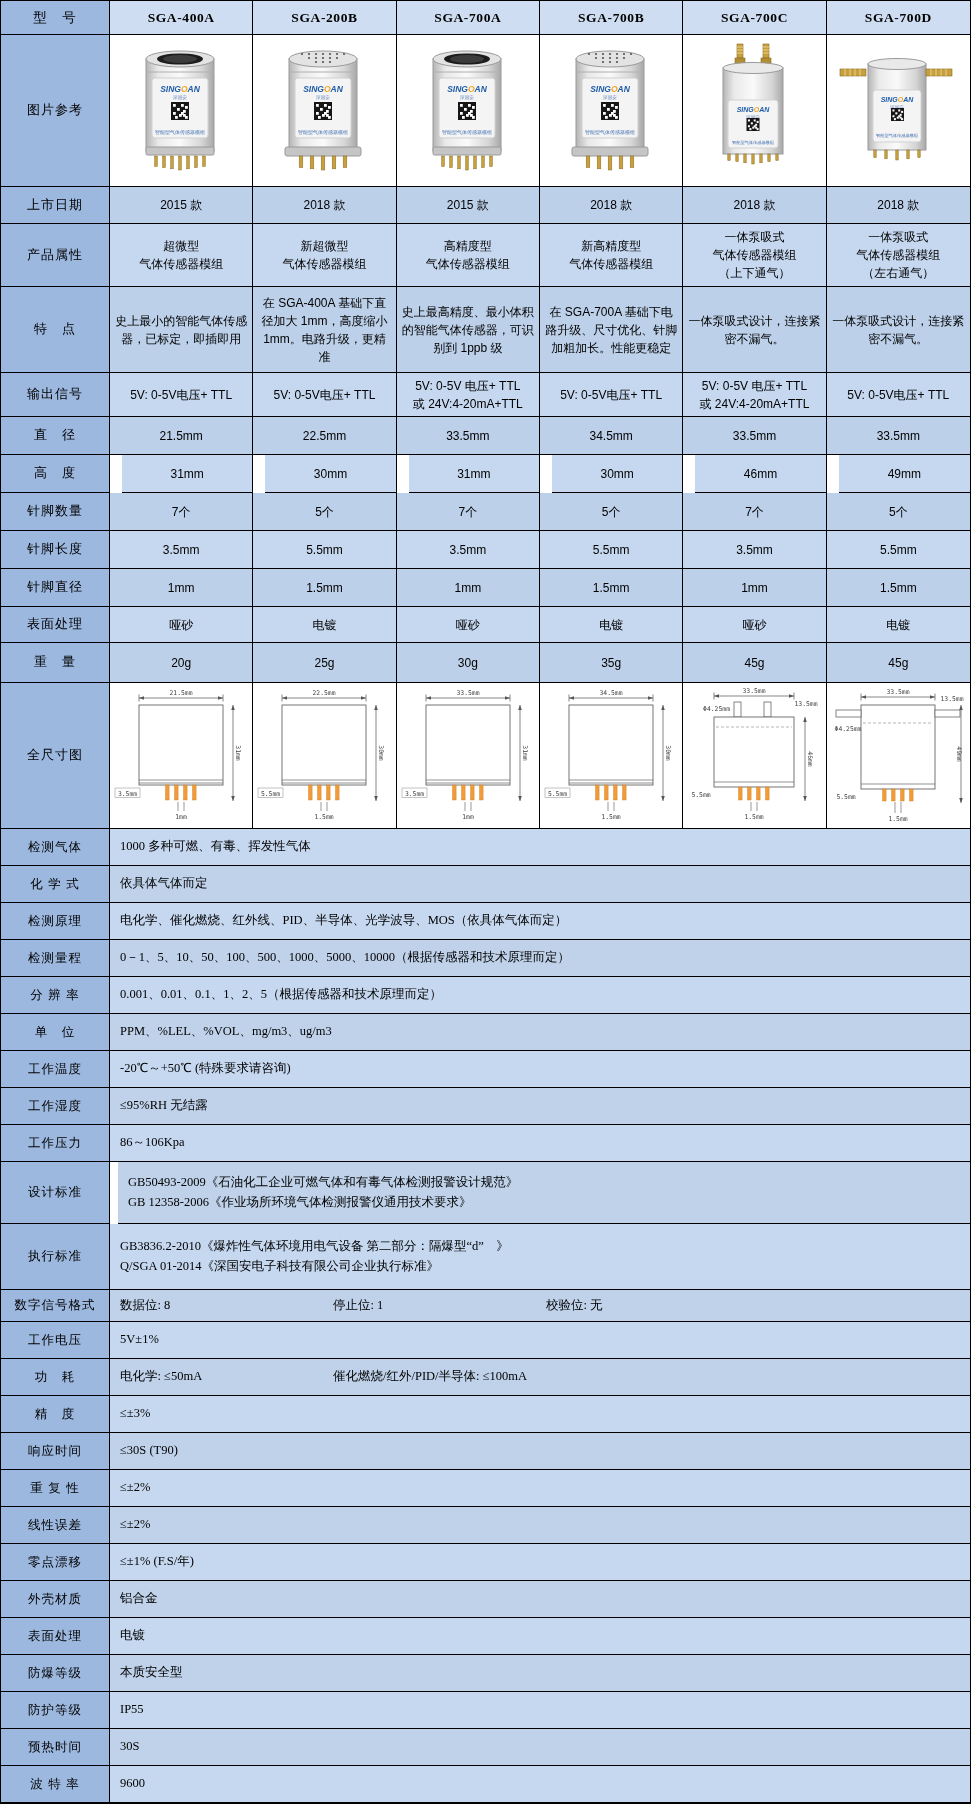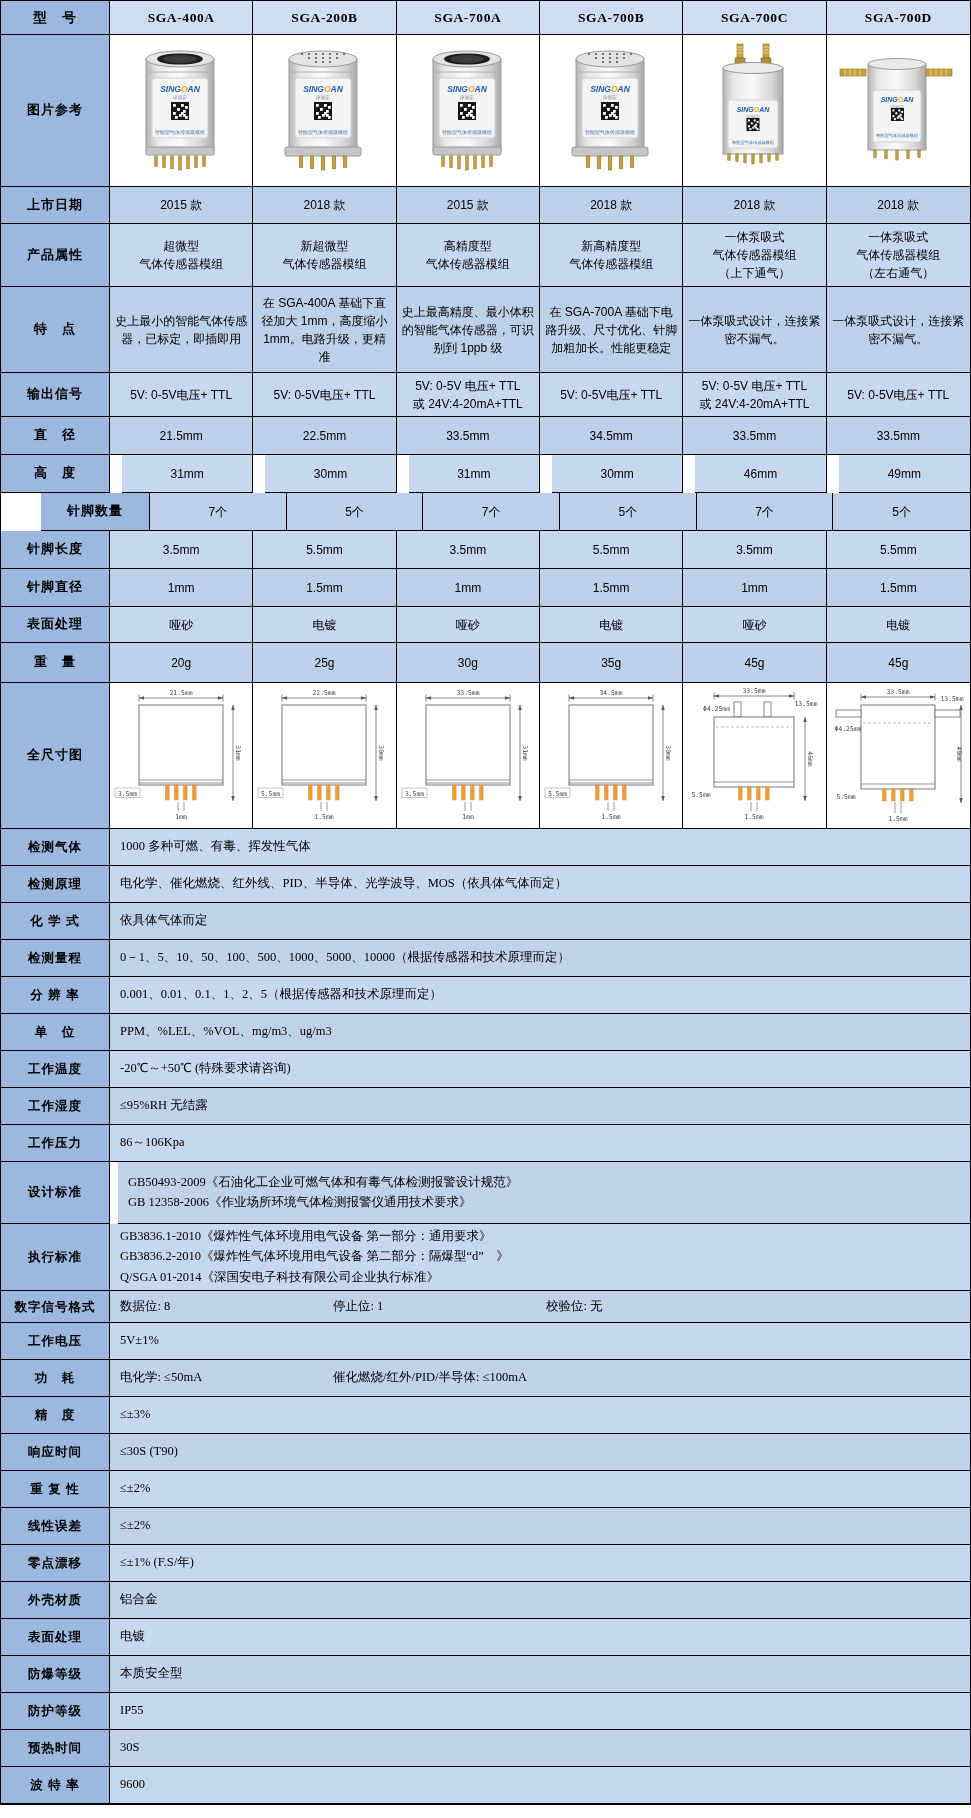--- a/index.html
+++ b/index.html
@@ -3,21 +3,21 @@
 <meta charset="utf-8">
 <style>
   *{box-sizing:border-box;margin:0;padding:0}
   html,body{background:#fff}
   body{width:971px;font-family:"Liberation Sans",sans-serif;color:#000}
   .sheet{width:971px;border:1px solid #000;background:#fff}
   .grid-row{display:grid;grid-template-columns:109px repeat(6,1fr)}
   .full-row{display:grid;grid-template-columns:109px 1fr}
   .cell{border-right:1px solid #000;border-bottom:1px solid #000;display:flex;align-items:center;justify-content:center;text-align:center;padding:2px 4px;overflow:hidden}
   .grid-row .cell:last-child,.full-row .cell:last-child{border-right:none}
-  .lab{background:#9CB8DF;font-weight:bold;font-size:13px;letter-spacing:1px;line-height:1.3}
+  .lab{background:#9CB8DF;font-weight:normal;font-size:13px;letter-spacing:1px;line-height:1.3}
   .header-row{height:34px}
   .header-row .lab{font-size:13.5px}
   .mhead{background:#CEDDF1;font-weight:bold;font-family:"Liberation Serif",serif;font-size:13.5px;letter-spacing:.6px}
   .photo-row{height:152px}
   .photo{background:#fff;padding:0}
   .val{background:#C6D8F0;font-size:12px;line-height:1.5;white-space:pre-line}
   .alt .val{background:#BDD0E9}
   .diagram-row{height:146px}
   .diag{background:#fff;padding:0}
   .fval{background:#C6D8F0;flex-direction:column;align-items:flex-start;justify-content:center;text-align:left;padding:3px 4px 3px 10px;font-family:"Liberation Serif",serif;font-size:12.5px;line-height:1.55;gap:1px}
@@ -384,21 +384,21 @@
       </div>
       <div class="grid-row" style="min-height: 38px; gap: 12px;">
         <div class="cell lab">高　度</div>
         <div class="cell val">31mm</div>
         <div class="cell val">30mm</div>
         <div class="cell val">31mm</div>
         <div class="cell val">30mm</div>
         <div class="cell val">46mm</div>
         <div class="cell val">49mm</div>
       </div>
-      <div class="grid-row alt" style="min-height: 38px; margin-left: 40px;">
+      <div class="grid-row alt" style="min-height: 38px;">
         <div class="cell lab">针脚数量</div>
         <div class="cell val">7个</div>
         <div class="cell val">5个</div>
         <div class="cell val">7个</div>
         <div class="cell val">5个</div>
         <div class="cell val">7个</div>
         <div class="cell val">5个</div>
       </div>
       <div class="grid-row" style="min-height: 38px;">
         <div class="cell lab">针脚长度</div>
@@ -602,30 +602,30 @@
         </svg>
       </div>
     </div>
   <div id="full-rows">
       <div class="full-row" style="min-height: 37px;">
         <div class="cell lab flab">检测气体</div>
         <div class="cell fval">
           <div>1000 多种可燃、有毒、挥发性气体</div>
         </div>
       </div>
+      <div class="full-row falt" style="min-height: 37px;">
+        <div class="cell lab flab">化 学 式</div>
+        <div class="cell fval">
+          <div>依具体气体而定</div>
+        </div>
+      </div>
       <div class="full-row" style="min-height: 37px;">
         <div class="cell lab flab">检测原理</div>
         <div class="cell fval">
           <div>电化学、催化燃烧、红外线、PID、半导体、光学波导、MOS（依具体气体而定）</div>
-        </div>
-      </div>
-      <div class="full-row falt" style="min-height: 37px;">
-        <div class="cell lab flab">化 学 式</div>
-        <div class="cell fval">
-          <div>依具体气体而定</div>
         </div>
       </div>
       <div class="full-row falt" style="min-height: 37px;">
         <div class="cell lab flab">检测量程</div>
         <div class="cell fval">
           <div>0－1、5、10、50、100、500、1000、5000、10000（根据传感器和技术原理而定）</div>
         </div>
       </div>
       <div class="full-row" style="min-height: 37px;">
         <div class="cell lab flab">分 辨 率</div>
@@ -660,21 +660,20 @@
       <div class="full-row falt" style="min-height: 62px; gap: 8px;">
         <div class="cell lab flab">设计标准</div>
         <div class="cell fval">
           <div>GB50493-2009《石油化工企业可燃气体和有毒气体检测报警设计规范》</div>
           <div>GB 12358-2006《作业场所环境气体检测报警仪通用技术要求》</div>
         </div>
       </div>
       <div class="full-row" style="min-height: 66px;">
         <div class="cell lab flab">执行标准</div>
         <div class="cell fval">
-          <div>GB3836.1-2010《爆炸性气体环境用电气设备 第一部分：通用要求》</div>
           <div>GB3836.2-2010《爆炸性气体环境用电气设备 第二部分：隔爆型“d”　》</div>
           <div>Q/SGA 01-2014《深国安电子科技有限公司企业执行标准》</div>
         </div>
       </div>
       <div class="full-row falt" style="min-height: 32px;">
         <div class="cell lab flab">数字信号格式</div>
         <div class="cell fval">
           <div class="segline">
             <span class="seg">数据位: 8</span>
             <span class="seg">停止位: 1</span>

